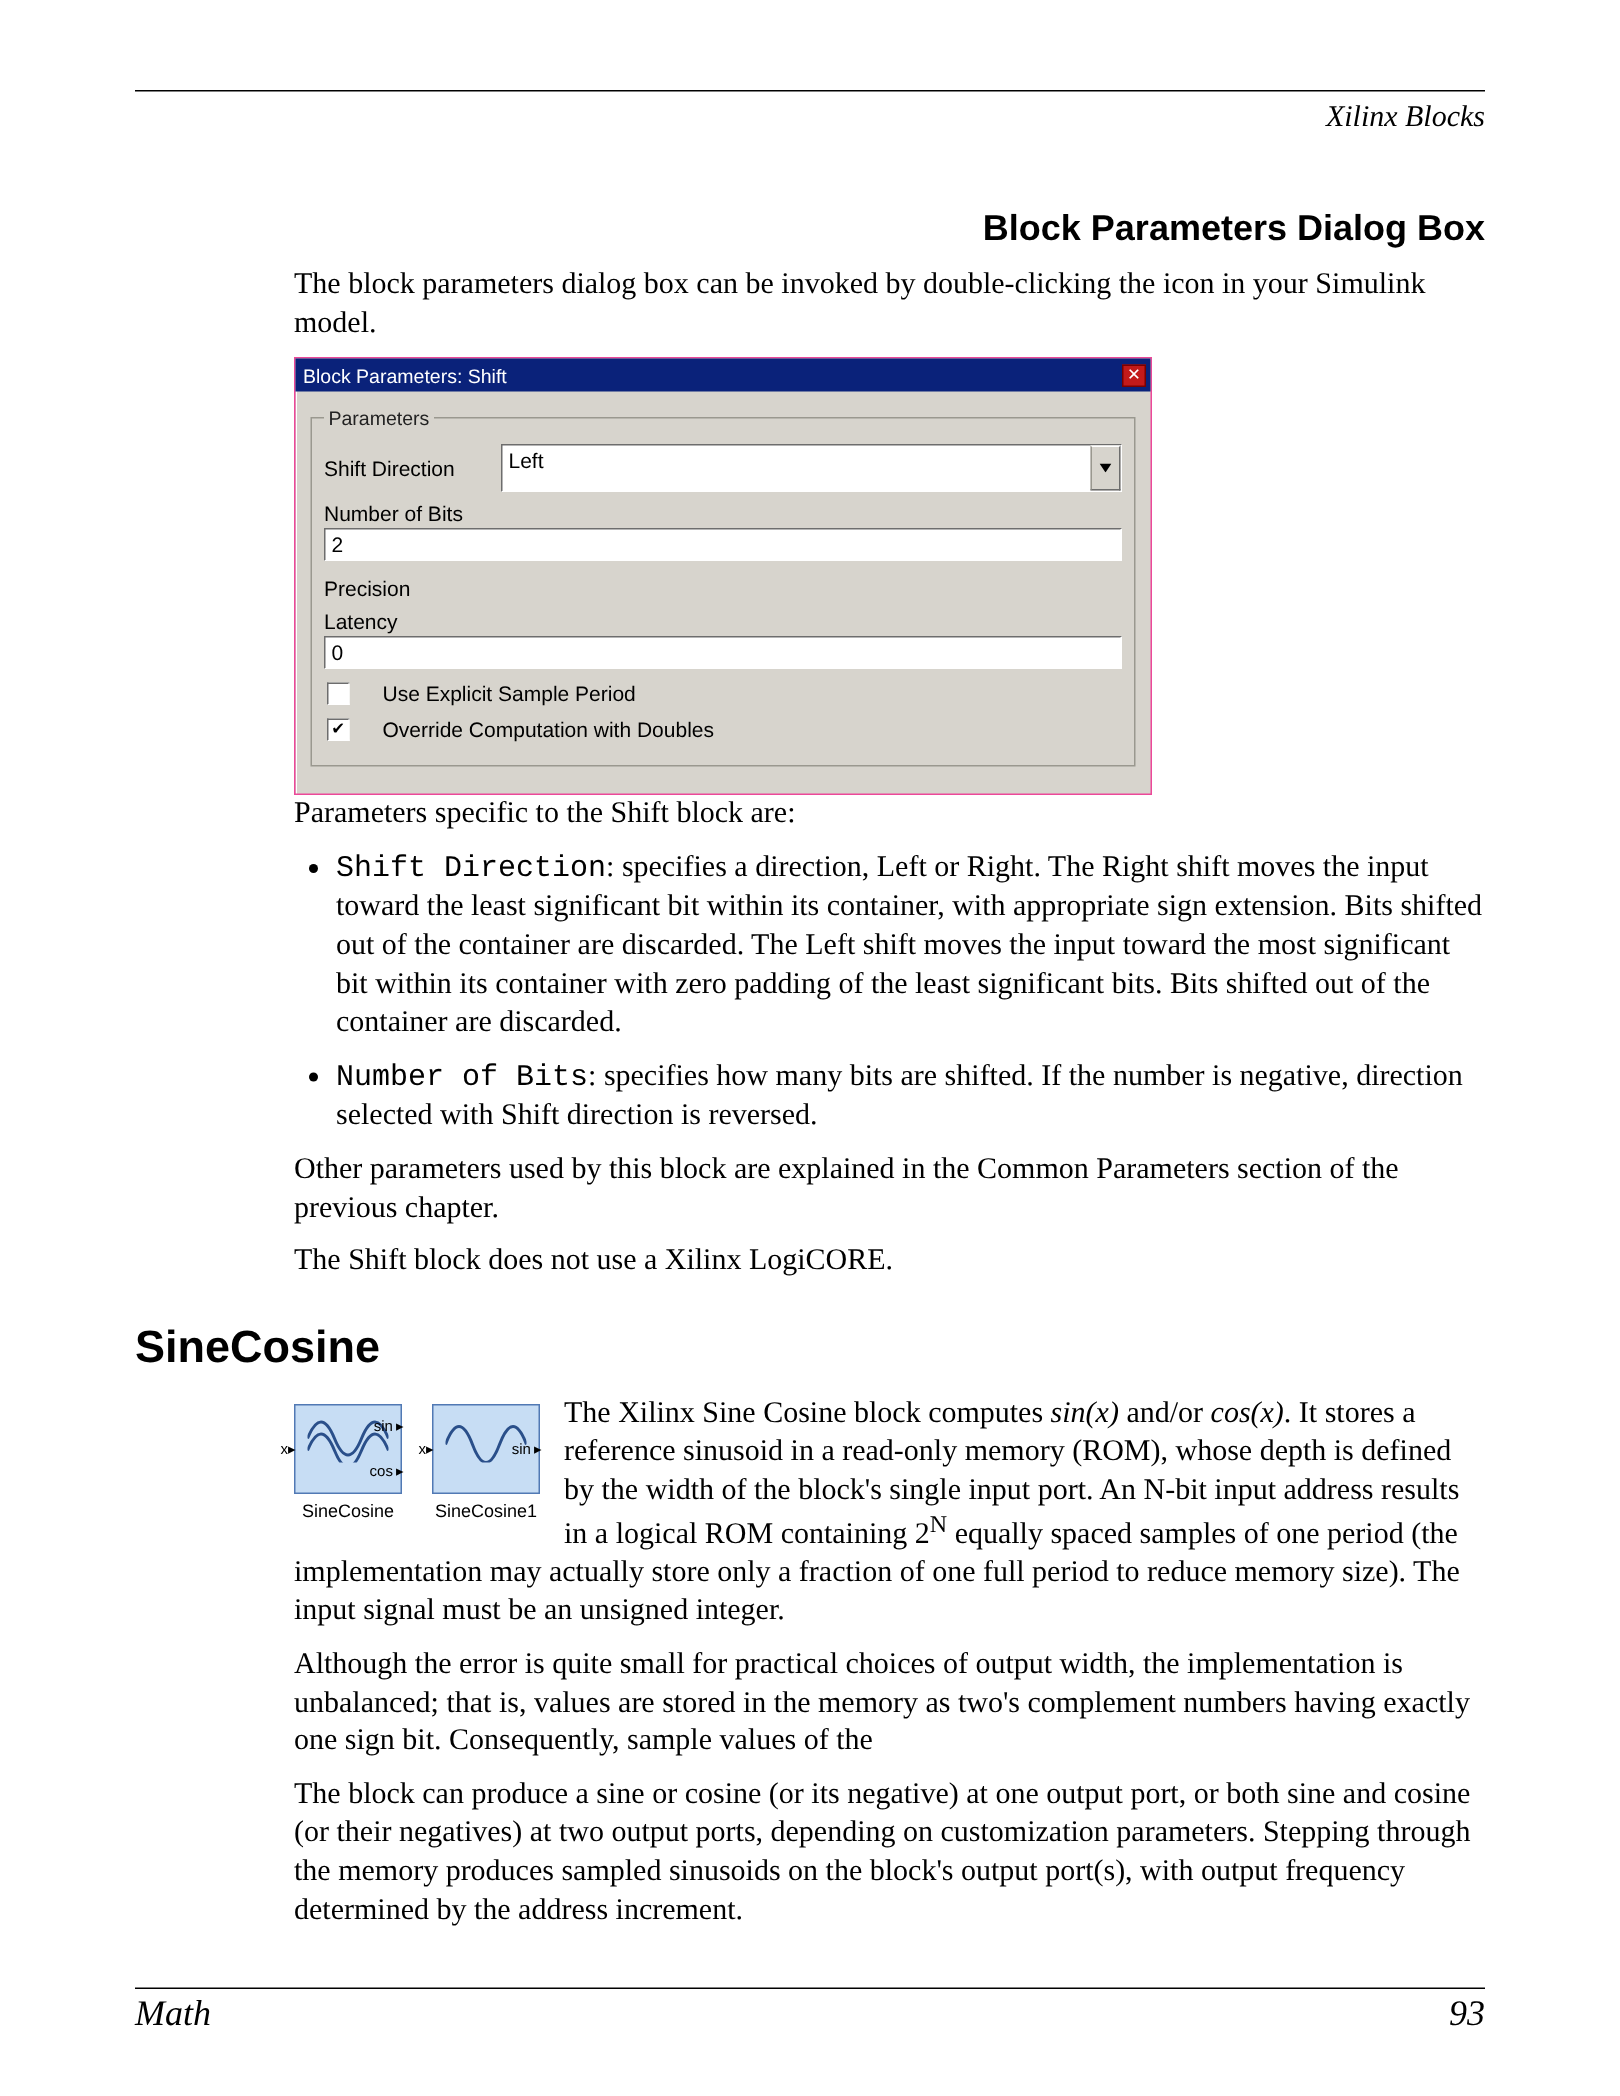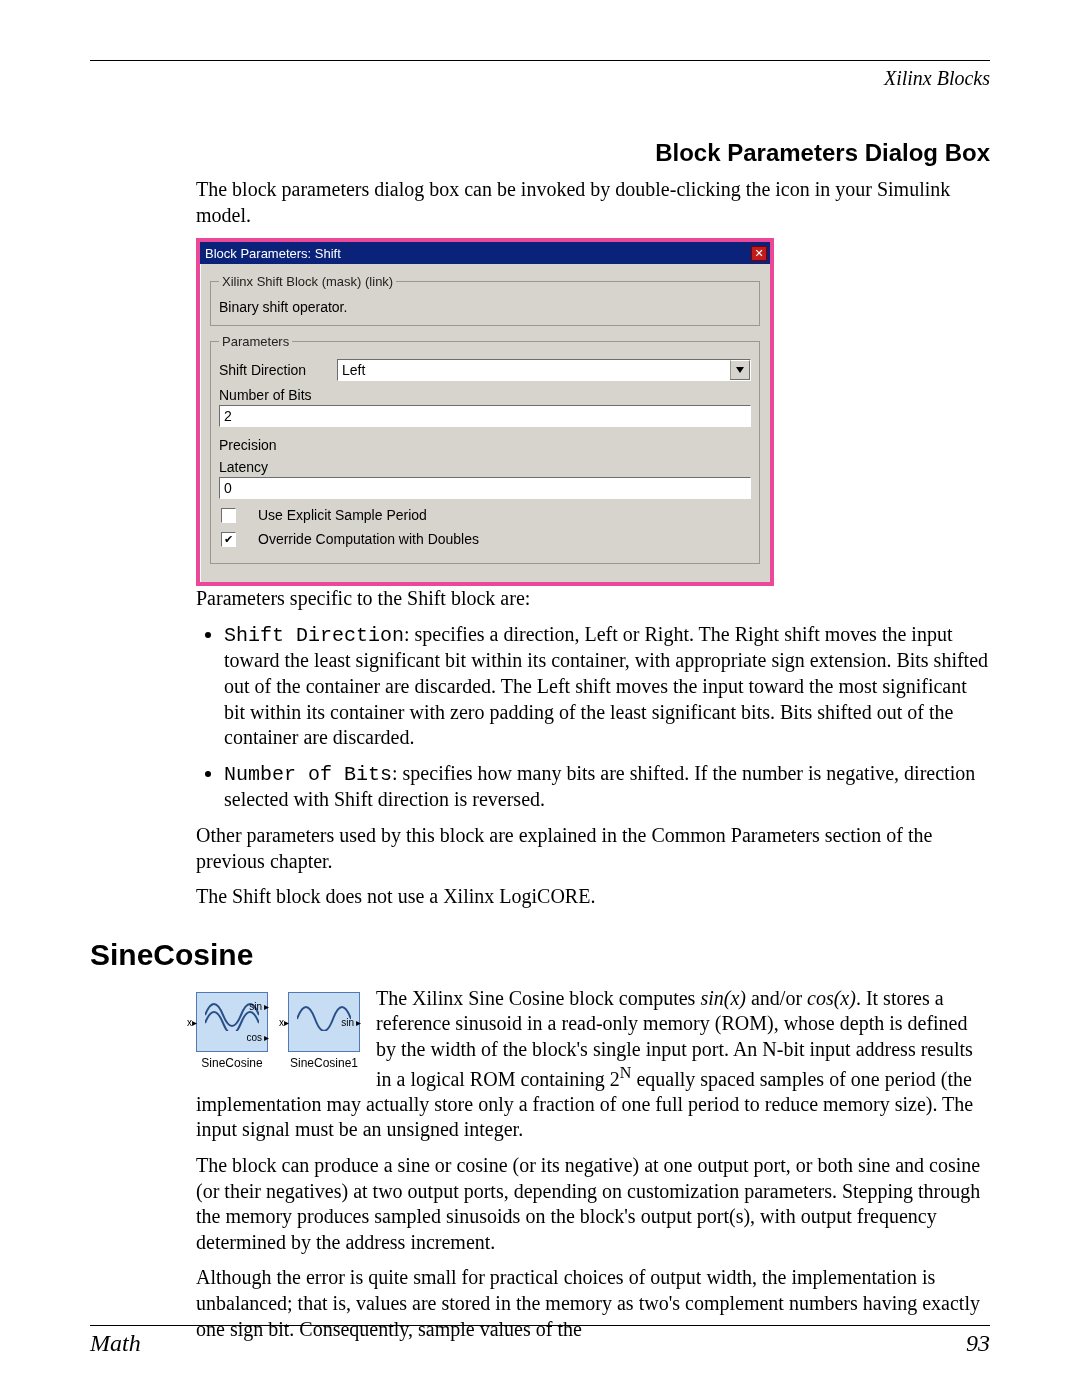--- a/index.html
+++ b/index.html
@@ -75,21 +75,21 @@
     font-style: italic;
   }
   sup.exp {
     font-size: 0.8em;
   }
 
   
   .dialog {
     width: 570px;
     margin: 8px 0 0 0;
-    border: 4px solid #ec4899;
+    border: 1px solid #ec4899;
     background: #d7d4cd;              
     font-family: "MS Sans Serif", Tahoma, Arial, sans-serif;
     font-size: 14px;
     color: #000;
     box-shadow: 1px 1px 0 #fff inset;
   }
   .dialog-titlebar {
     background: #0a227a;
     color: #fff;
     height: 22px;
@@ -130,21 +130,21 @@
   .dlg-row {
     display: flex;
     align-items: center;
     gap: 8px;
     margin: 6px 0;
   }
   .dlg-label-fixed { min-width: 110px; }
   .dlg-select {
     display: flex;
     align-items: stretch;
-    height: 22px;
+    height: 32px;
     flex: 1 1 auto;
     border-top: 1px solid #6d6d6d;
     border-left: 1px solid #6d6d6d;
     border-bottom: 1px solid #fff;
     border-right: 1px solid #fff;
     background: #fff;
     box-sizing: border-box;
     justify-content: flex-end;
   }
   .dlg-select .sel-text {
@@ -272,24 +272,20 @@
 
     <h2 class="section-h2">Block Parameters Dialog Box</h2>
     <p class="body indent-after-heading">The block parameters dialog box can be invoked by double-clicking the icon in your Simulink model.</p>
 
     <div class="dialog">
       <div class="dialog-titlebar">
         <span>Block Parameters: Shift</span>
         <span class="close">✕</span>
       </div>
       <div class="dialog-body">
-        <fieldset class="dlg-fs">
-          <legend>Xilinx Shift Block (mask) (link)</legend>
-          <div class="dlg-static">Binary shift operator.</div>
-        </fieldset>
 
         <fieldset class="dlg-fs">
           <legend>Parameters</legend>
 
           <div class="dlg-row">
             <span class="dlg-label-fixed">Shift Direction</span>
             <div class="dlg-select">
               <span class="sel-text">Left</span>
               <span class="sel-btn">
                 <svg viewBox="0 0 8 6">
@@ -364,22 +360,22 @@
             <div class="sc-caption">SineCosine1</div>
           </div>
         </div>
       </div>
 
       <p class="body sc-para">
         <span>The Xilinx Sine Cosine block computes </span><span class="italic">sin(x)</span><span> and/or </span><span class="italic">cos(x)</span><span>. It stores a reference sinusoid in a read-only memory (ROM), whose depth is defined by the width of the block's single input port.  An N-bit input address results in a logical ROM containing 2</span><sup class="exp">N</sup><span> equally spaced samples of one period (the implementation may actually store only a fraction of one full period to reduce memory size). The input signal must be an unsigned integer.</span>
       </p>
     </div>
 
+    <p class="body">Although the error is quite small for practical choices of output width, the implementation is unbalanced; that is, values are stored in the memory as two's complement numbers having exactly one sign bit.  Consequently, sample values of the</p>
     <p class="body">The block can produce a sine or cosine (or its negative) at one output port, or both sine and cosine (or their negatives) at two output ports, depending on customization parameters. Stepping through the memory produces sampled sinusoids on the block's output port(s), with output frequency determined by the address increment.</p>
-    <p class="body">Although the error is quite small for practical choices of output width, the implementation is unbalanced; that is, values are stored in the memory as two's complement numbers having exactly one sign bit.  Consequently, sample values of the</p>
 
   </div>
 
   <div style="position:absolute; bottom:40px; left:90px; right:90px;">
     <div class="footer-rule"></div>
     <div class="footer">
       <span>Math</span>
       <span class="pg">93</span>
     </div>
   </div>

